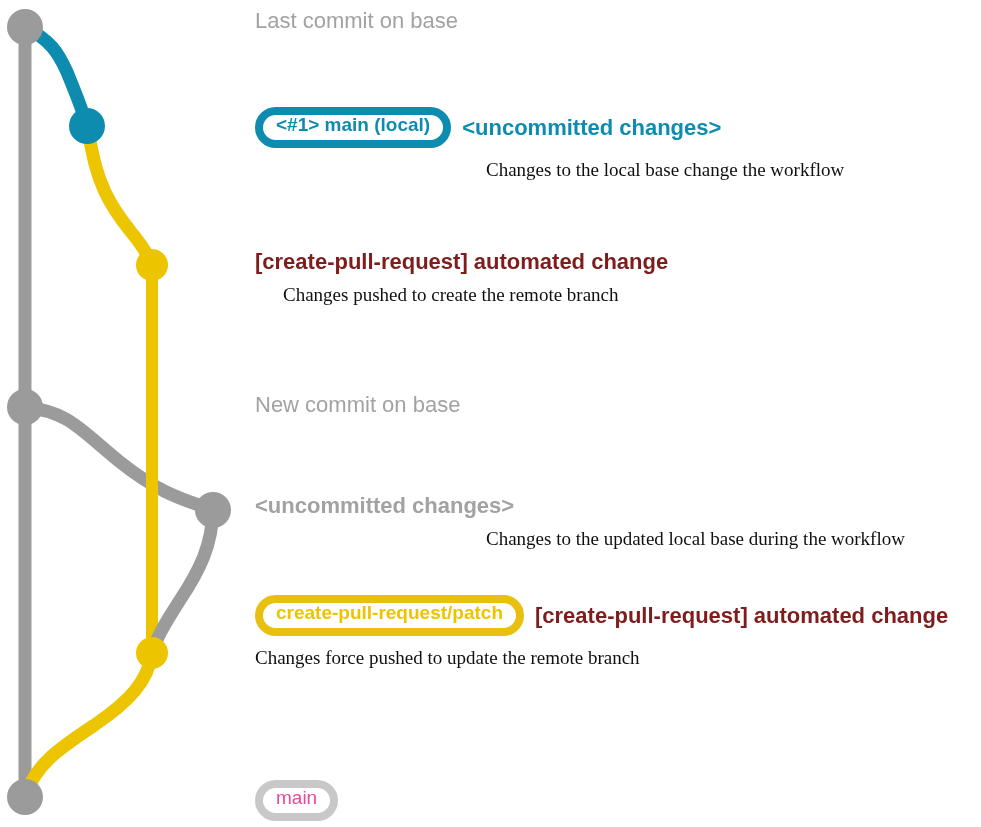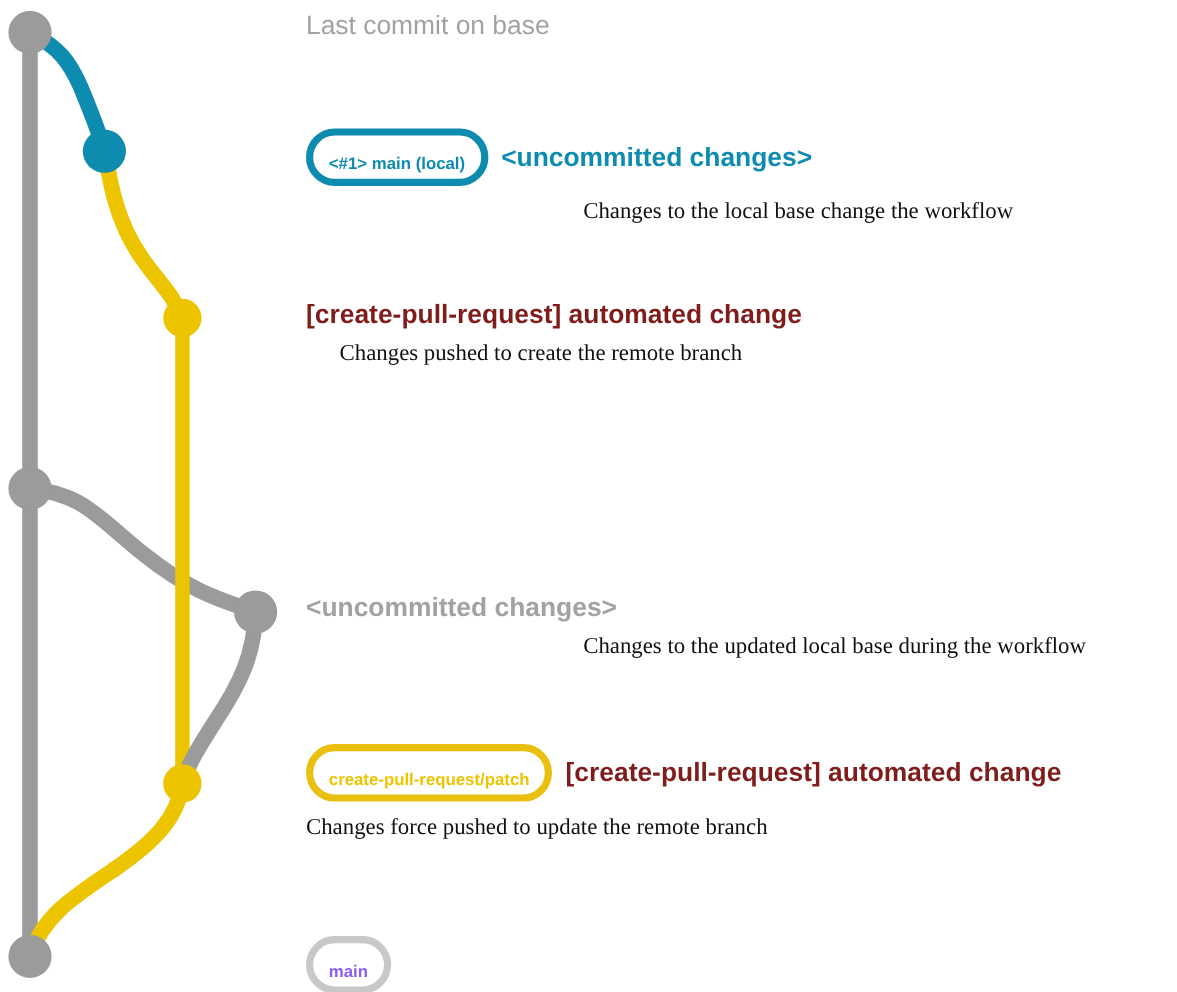--- a/index.html
+++ b/index.html
@@ -41,33 +41,33 @@
   .row-head {
     display: flex;
     align-items: center;
     gap: 11px;
     white-space: nowrap;
   }
 
   .badge {
     display: inline-block;
     border-radius: 999px;
-    border: 6px solid #a16207;
-    padding: 16px 13px 6px 13px;
-    font-size: 14px;
+    border: 8px solid #a16207;
+    padding: 0 13px 6px 13px;
+    font-size: 19px;
     line-height: 1;
     font-weight: 400;
     color: #8f8f8f;
     background: #ffffff;
     box-sizing: border-box;
   }
   .badge.blue   { border-color: #0e8cb0; color: #0e8cb0; font-weight: 700; }
   .badge.yellow { border-color: #e9bf10; color: #edc400; font-weight: 700; }
   .badge.grey   { border-color: #c4c4c4; color: #a2a2a2; font-weight: 700; }
-  .badge.grey-plain { border-color: #c8c8c8; color: #8b5cf6; font-weight: 700; }
+  .badge.grey-plain { border-color: #c8c8c8; color: #ec4899; font-weight: 400; }
 
   .subject {
     font-size: 22px;
     line-height: 1;
     white-space: nowrap;
   }
   .subject.blue   { color: #0e8cb0; font-weight: 700; }
   .subject.yellow { color: #7f1d1d; font-weight: 700; }
   .subject.grey   { color: #a2a2a2; font-weight: 400; }
   .subject.grey-b { color: #a2a2a2; font-weight: 700; }
@@ -126,29 +126,34 @@
     <div class="desc" style="margin-left:231px">Changes to the local base change the workflow</div>
   </div>
 
   <div class="row" style="top:251px">
     <div class="row-head">
       <span class="subject yellow">[create-pull-request] automated change</span>
     </div>
     <div class="desc" style="margin-left:28px">Changes pushed to create the remote branch</div>
   </div>
 
+  <div class="row" style="top:394px">
+    <div class="row-head">
+      <span class="subject grey">New commit on base</span>
+    </div>
+  </div>
 
   <div class="row" style="top:495px">
     <div class="row-head">
       <span class="subject grey-b">&lt;uncommitted changes&gt;</span>
     </div>
     <div class="desc" style="margin-left:231px">Changes to the updated local base during the workflow</div>
   </div>
 
-  <div class="row" style="top:620px">
+  <div class="row" style="top:595px">
     <div class="row-head">
       <span class="badge yellow">create-pull-request/patch</span>
       <span class="subject yellow">[create-pull-request] automated change</span>
     </div>
     <div class="desc" style="">Changes force pushed to update the remote branch</div>
   </div>
 
   <div class="row" style="top:780px">
     <div class="row-head">
       <span class="badge grey-plain">main</span>

